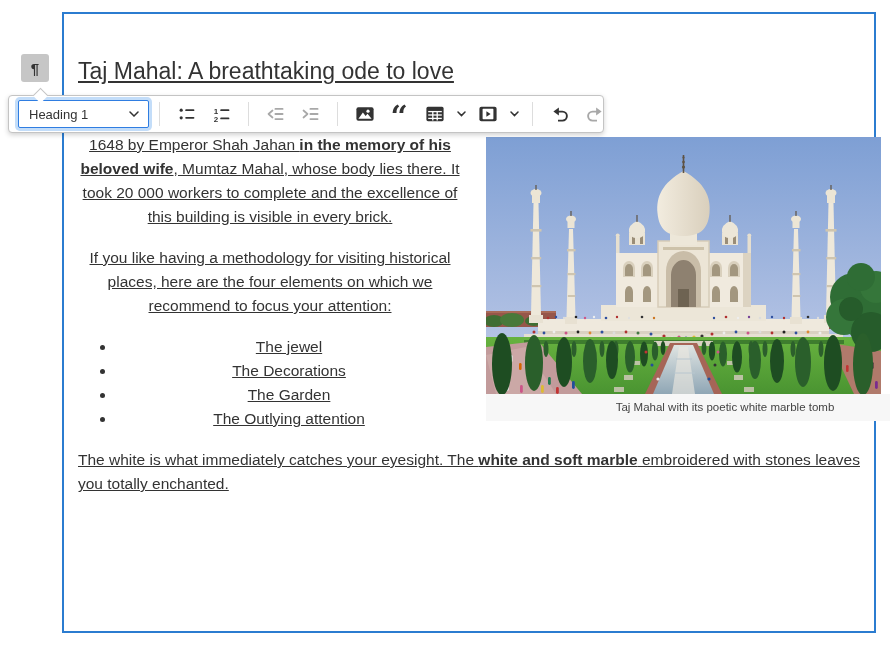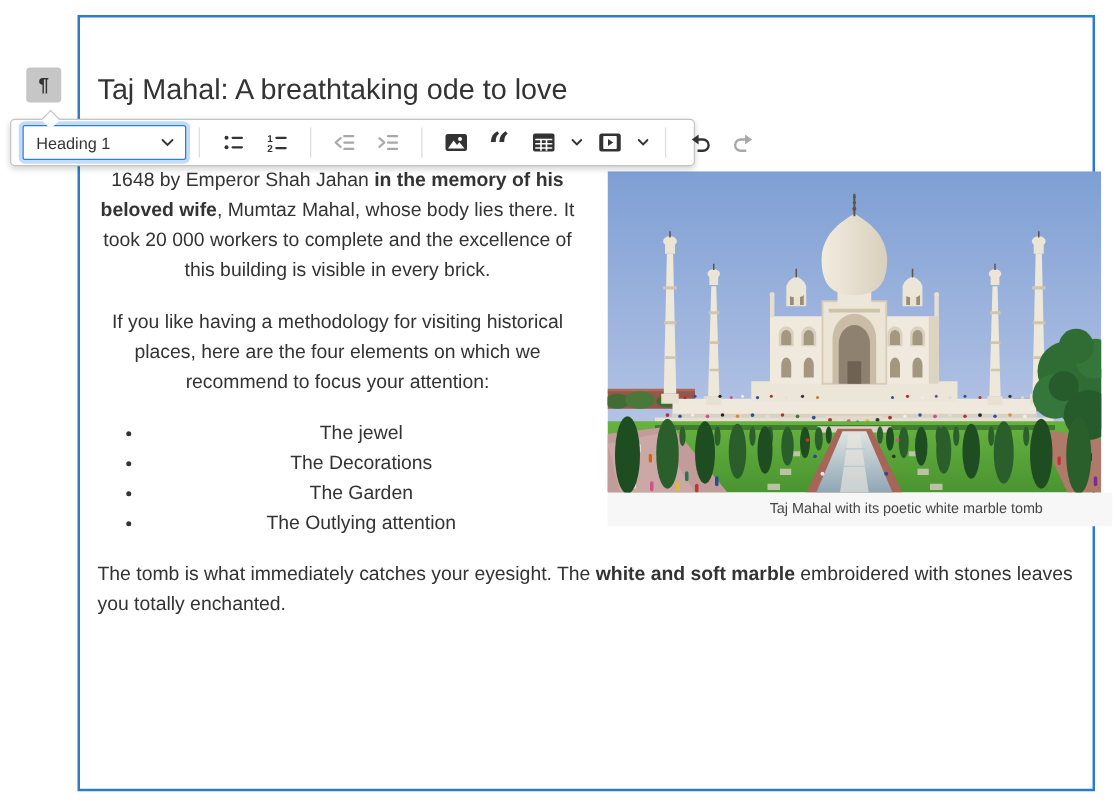--- a/index.html
+++ b/index.html
@@ -2,21 +2,21 @@
 <html><head>
 <meta charset="utf-8">
 <style>
   html,body{margin:0;padding:0;background:#fff;}
   .canvas{position:relative;width:890px;height:647px;background:#fff;overflow:hidden;
           font-family:"Liberation Sans",sans-serif;}
 
   
   .editor-frame{position:absolute;left:62px;top:12px;width:814px;height:621px;
     box-sizing:border-box;border:2px solid #2b7cd0;background:#fff;z-index:1;}
-  .content{position:absolute;inset:0;padding:44px 9px 0 14px;box-sizing:border-box;color:#333;}
+  .content{position:absolute;inset:0;padding:44px 9px 0 14px;box-sizing:border-box;color:#333;text-decoration:underline;}
   .doc-title{margin:0;font-size:23px;font-weight:400;color:#333;line-height:26px;}
 
   .text-col{width:384px;margin-top:49px;font-size:15.5px;line-height:24px;color:#333;text-align:center;}
   .text-col p{margin:0 0 17px 0;}
   .doc-list{margin:0 0 17px 0;padding-left:38px;}
   .doc-list li{margin:0;}
   .doc-link{color:#2e5be0;text-decoration:none;cursor:pointer;}
   .full-para{font-size:15.5px;line-height:24px;margin:0;width:787px;color:#333;}
   b{font-weight:700;}
 
@@ -25,21 +25,21 @@
   .image-widget svg{display:block;}
   .image-caption{background:#f7f7f7;color:#444;font-size:11.5px;line-height:13px;
     text-align:center;padding:7px 4px;box-sizing:border-box;}
 
   
   .block-btn{position:absolute;left:21px;top:54px;width:28px;height:28px;background:#c6c6c6;
     border:0;border-radius:3px;display:flex;align-items:center;justify-content:center;
     font-family:"Liberation Sans",sans-serif;font-size:15px;font-weight:700;color:#333;z-index:11;cursor:pointer;}
 
   
-  .toolbar{position:absolute;left:8px;top:95px;width:548px;height:38px;background:#fff;
+  .toolbar{position:absolute;left:8px;top:95px;width:596px;height:38px;background:#fff;
     border:1px solid #c4c4c4;border-radius:4px;box-shadow:0 2px 5px rgba(0,0,0,.18);
     display:flex;align-items:center;gap:2px;padding:0 5px;box-sizing:border-box;z-index:10;}
   .toolbar .arrow{position:absolute;left:26px;top:-6px;width:10px;height:10px;background:#fff;
     border-left:1px solid #c4c4c4;border-top:1px solid #c4c4c4;transform:rotate(45deg);}
   .tb-sep{width:1px;height:24px;background:#ddd;margin:0 8px;flex:none;}
   .tb-btn{width:33px;height:28px;display:flex;align-items:center;justify-content:center;
     background:none;border:0;padding:0;flex:none;color:#333;cursor:pointer;}
   .tb-btn.disabled{color:#a8a8a8;cursor:default;}
   .tb-chev{width:16px;height:28px;display:flex;align-items:center;justify-content:center;
     background:none;border:0;padding:0;flex:none;color:#333;cursor:pointer;}
@@ -347,21 +347,21 @@
         <p><span>1648 by Emperor Shah Jahan </span><b>in the memory of his beloved wife</b><span>, Mumtaz Mahal, whose body lies there. It took 20 000 workers to complete and the excellence of this building is visible in every brick.</span></p>
         <p>If you like having a methodology for visiting historical places, here are the four elements on which we recommend to focus your attention:</p>
         <ul class="doc-list">
           <li>The jewel</li>
           <li>The Decorations</li>
           <li>The Garden</li>
           <li>The Outlying attention</li>
         </ul>
       </div>
 
-      <p class="full-para"><span>The tomb is what immediately catches your eyesight. The </span><b>white and soft marble</b><span> embroidered with stones leaves you totally enchanted.</span></p>
+      <p class="full-para"><span>The white is what immediately catches your eyesight. The </span><b>white and soft marble</b><span> embroidered with stones leaves you totally enchanted.</span></p>
 
     </div>
   </div>
 
   <button class="block-btn">¶</button>
 
   <div class="toolbar">
     <div class="arrow"></div>
 
     <div class="dd">

